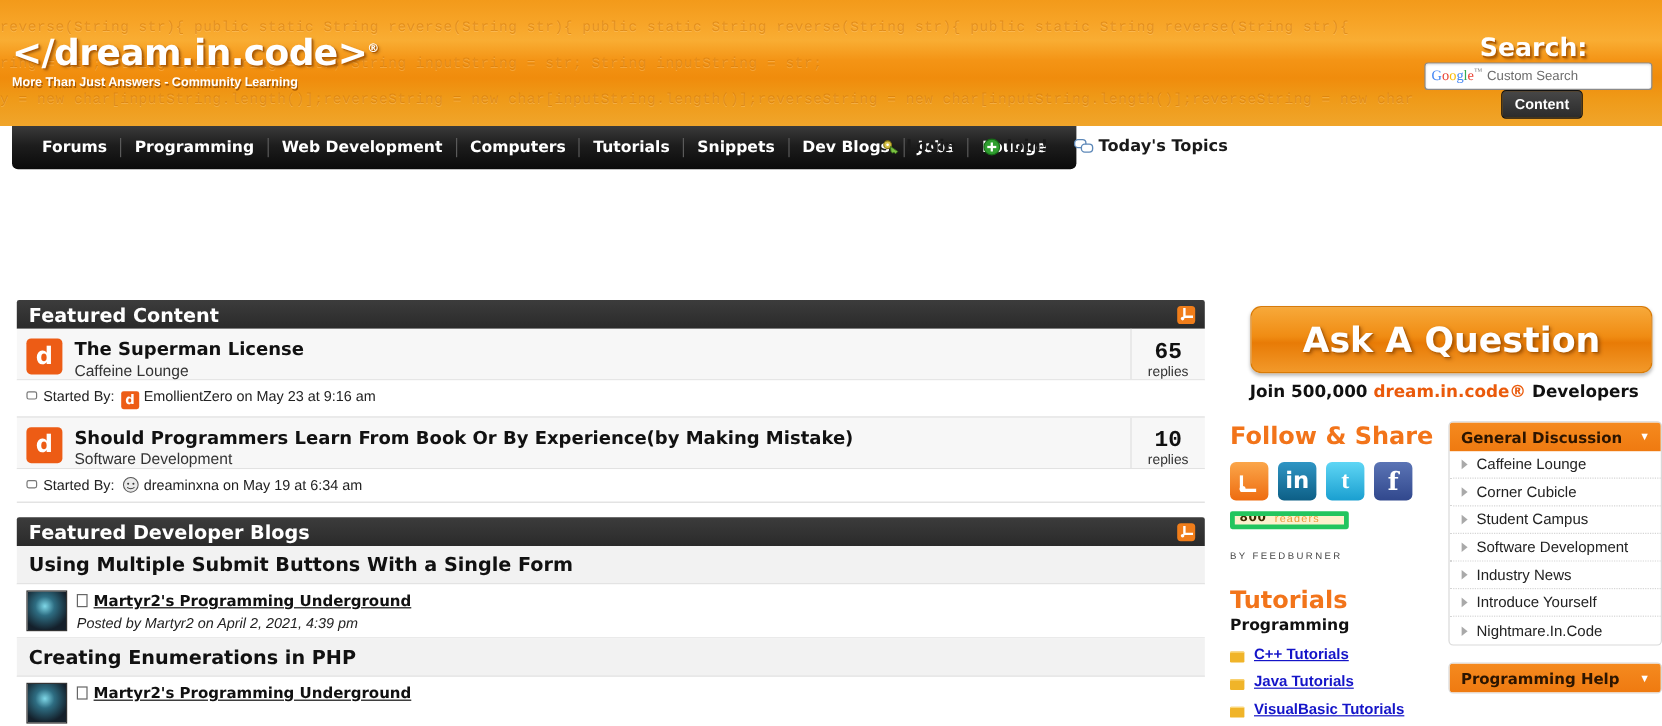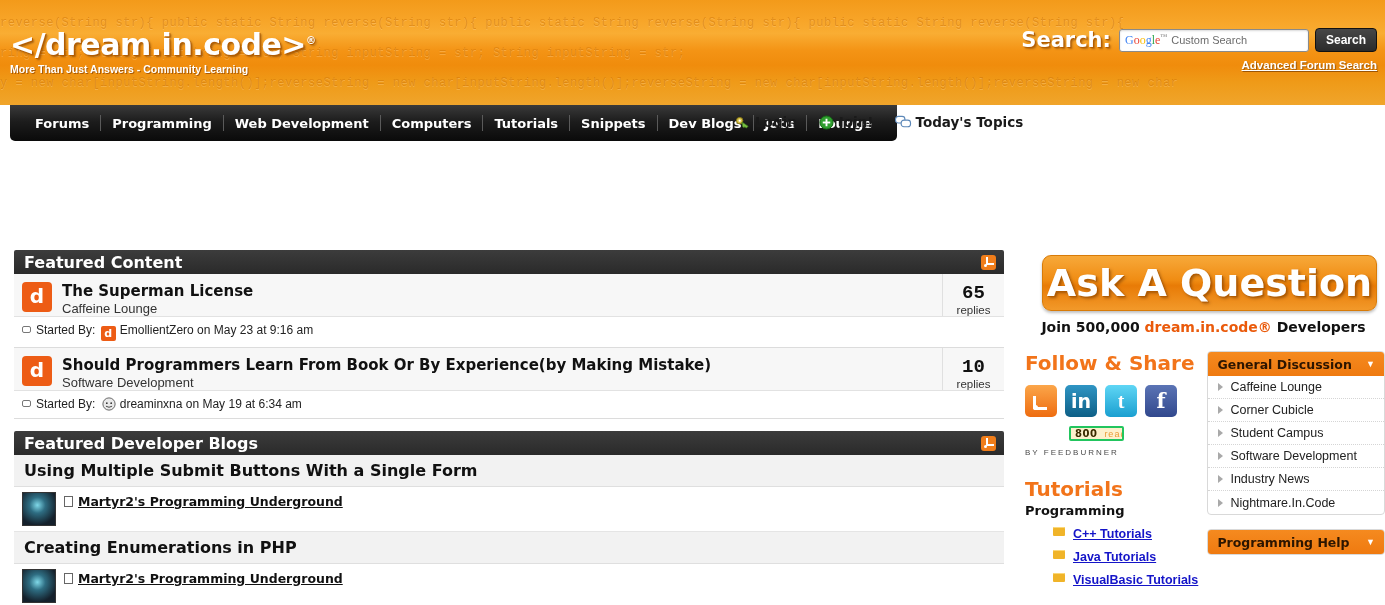--- a/index.html
+++ b/index.html
@@ -62,21 +62,21 @@
   }
 
   .search-area {
     position: absolute;
     right: 8px; top: 28px;
     z-index: 4;
     display: flex;
     flex-direction: column;
     align-items: flex-end;
   }
-  .search-row { display: flex; align-items: center; }
+  .search-row { display: flex; align-items: center; flex-direction: column; }
   .search-label {
     font-size: 21px; font-weight: bold; color: #fff;
     text-shadow: 1px 1px 0 #b35c00, 2px 2px 2px rgba(90,40,0,.45);
     margin-right: 8px;
     font-family: "DejaVu Sans", sans-serif;
   }
   .search-box {
     width: 190px; height: 23px;
     background: #fff;
     border: 1px solid #8a8a8a;
@@ -234,21 +234,21 @@
     margin: 5px 8px 0 20px;
     height: 56px;
     background: linear-gradient(to bottom, #f7a93a 0%, #f08c13 45%, #e87b06 55%, #f2992a 100%);
     border: 1px solid #d87b08;
     border-radius: 9px;
     display:flex; align-items:center; justify-content:center;
     box-shadow: 0 2px 3px rgba(0,0,0,.25);
     cursor: pointer;
   }
   .ask-btn span {
-    font-size: 38px; font-weight: bold; color:#fff;
+    font-size: 29px; font-weight: bold; color:#fff;
     text-shadow: 1px 1px 0 #b35c00, 2px 2px 3px rgba(90,40,0,.5);
     font-family:"DejaVu Sans", sans-serif;
   }
   .join-line {
     text-align:center; margin-top: 8px;
     font-size: 14px; font-weight: bold; color:#111;
     font-family:"DejaVu Sans", sans-serif;
   }
   .join-line .brand { color:#ea5a0b; }
 
@@ -278,34 +278,34 @@
   .sq.tw { background: linear-gradient(to bottom,#5fd6f5,#1a9fd0);
            color:#fff; font-weight:bold; font-size:20px; text-align:center;
            line-height:32px; font-family:"Liberation Serif", serif; }
   .sq.fb { background: linear-gradient(to bottom,#5b74b5,#31488d);
            color:#fff; font-weight:bold; font-size:21px; text-align:center;
            line-height:31px; font-family:"DejaVu Serif", serif; }
 
   .fb-badge { margin-top: 9px; width: 99px; }
   .fb-top {
     display:flex; align-items:flex-end; height:15px;
-    border:2px solid #22c55e; border-radius:2px;
-    background:#fdf0cd; overflow:hidden;margin-left:44px;
+    border:4px solid #22c55e; border-radius:2px;
+    background:#fdf0cd; overflow:hidden;
   }
   .fb-num {
     font-size:10px; font-weight:bold; color:#3a2a00; padding:0 4px;
     font-family:"DejaVu Sans", sans-serif; letter-spacing:.5px;
   }
   .fb-rd { font-size:9px; color:#e89a36; background:#f8a63a00; padding:0 3px;
            letter-spacing:1px; }
-  .fb-bot { font-size:8px; color:#4a4a4a; letter-spacing:2px; margin-top:7px; }
+  .fb-bot { font-size:8px; color:#4a4a4a; letter-spacing:2px; margin-top:18px; }
 
   .tut-sub { font-size:13px; font-weight:bold; color:#111; margin-top:2px;
              font-family:"DejaVu Sans", sans-serif; }
-  .tut-row { display:flex; align-items:flex-start; margin-top:9px; cursor:pointer;margin-left:28px; }
+  .tut-row { display:flex; align-items:flex-end; margin-top:9px; cursor:pointer; }
   .fold {
     width:12px; height:9px; background:#f0b429; border-radius:1px;
     margin-right:8px; flex:none;
     box-shadow: inset 0 1px 0 #fbd87a;
   }
   .tut-link { font-size:12.5px; font-weight:bold; color:#1414c8;
               text-decoration:underline; }
 
   .cat-box { border:1px solid #d9d9d9; border-radius:4px; overflow:hidden;
              background:#fff; }
@@ -348,21 +348,21 @@
     <div class="logo-tag">More Than Just Answers - Community Learning</div>
   </div>
 
   <div class="search-area">
     <div class="search-row">
       <div class="search-label">Search:</div>
       <div class="search-box">
         <span class="g-logo"><span class="g-b">G</span><span class="g-r">o</span><span class="g-y">o</span><span class="g-b">g</span><span class="g-g">l</span><span class="g-r">e</span><span class="g-tm">™</span></span>
         <span class="search-ph">Custom Search</span>
       </div>
-      <button class="search-btn">Search</button>
+      <button class="search-btn">Content</button>
     </div>
     <div class="adv-search">Advanced Forum Search</div>
   </div>
 </div>
 
 <div class="navbar-wrap">
   <div class="navbar">
     <div class="nav-item">Forums</div>
     <div class="nav-sep"></div>
     <div class="nav-item">Programming</div>
@@ -483,20 +483,21 @@
     </div>
 
     <div>
       <div class="blog-title">Using Multiple Submit Buttons With a Single Form</div>
       <div class="blog-meta">
         <div class="av"></div>
         <div>
           <div>
             <span class="pg-ico"></span><span class="blog-link">Martyr2's Programming Underground</span>
           </div>
+          <div class="blog-posted">Posted by Martyr2 on April 2, 2021, 4:39 pm</div>
         </div>
       </div>
     </div>
 
     <div>
       <div class="blog-title">Creating Enumerations in PHP</div>
       <div class="blog-meta">
         <div class="av"></div>
         <div>
           <div>
@@ -576,20 +577,24 @@
           <div class="cat-item">
             <span class="arr"></span>
             <span class="lbl">Software Development</span>
           </div>
           <div class="cat-item">
             <span class="arr"></span>
             <span class="lbl">Industry News</span>
           </div>
           <div class="cat-item">
             <span class="arr"></span>
+            <span class="lbl">Introduce Yourself</span>
+          </div>
+          <div class="cat-item">
+            <span class="arr"></span>
             <span class="lbl">Nightmare.In.Code</span>
           </div>
         </div>
 
         <div class="cat-gap"></div>
 
         <div class="cat-box">
           <div class="cat-head">
             <span class="t">Programming Help</span>
             <span class="caret">▼</span>

